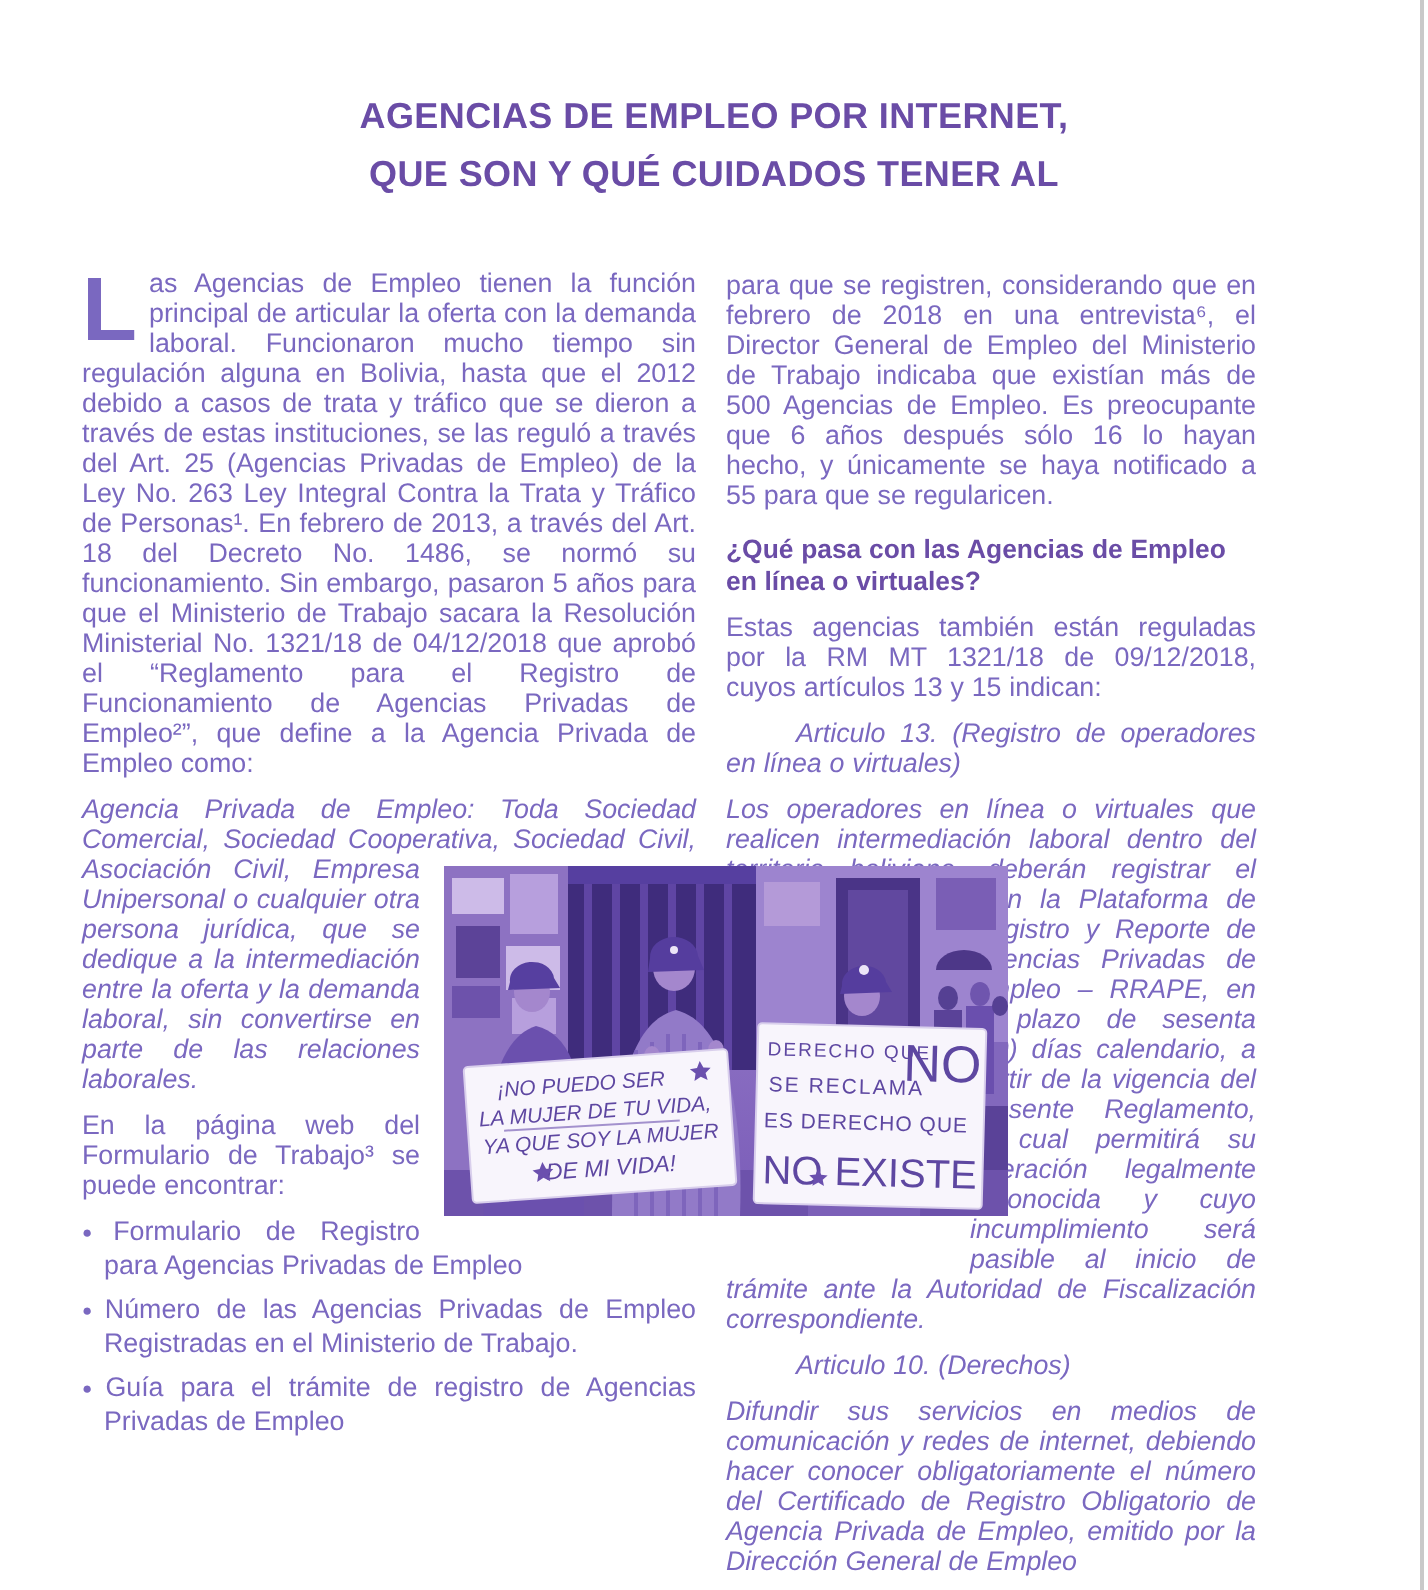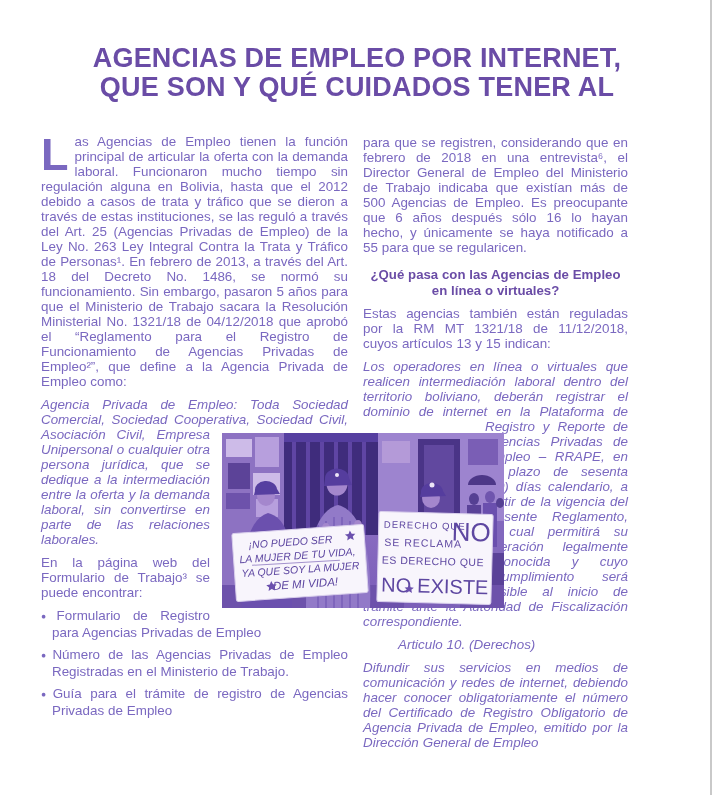--- a/index.html
+++ b/index.html
@@ -10,21 +10,21 @@
   *{box-sizing:border-box;}
   html,body{margin:0;padding:0;}
   body{
     width:714px;height:795px;background:#ffffff;
     font-family:"Liberation Sans", sans-serif;
   }
   .page{position:relative;width:714px;height:795px;background:#ffffff;overflow:hidden;}
   .right-edge{position:absolute;top:0;right:2px;width:2px;height:795px;background:var(--edge);}
 
   .title{position:absolute;top:44px;left:0;width:682px;margin:0;text-align:center;
-    font-size:27px;line-height:28.5px;font-weight:bold;color:var(--accent);letter-spacing:0.2px;padding-left:32px;}
+    font-size:18px;line-height:28.5px;font-weight:bold;color:var(--accent);letter-spacing:0.2px;padding-left:32px;}
   .title span{display:block;}
 
   .col{position:absolute;font-size:13.4px;line-height:15px;color:var(--body);
     text-align:justify;word-spacing:0.2px;}
   .col-left{left:41px;top:134px;width:307px;}
   .col-right{left:363px;top:135px;width:265px;}
 
   p.body-p{margin:0 0 8px 0;}
 
   .dropcap{float:left;font-weight:bold;font-size:45px;line-height:35px;
@@ -33,21 +33,21 @@
   .quote{font-style:italic;}
   .quote-left{margin-left:7px;}
   .spacer-l{float:right;width:138px;height:183px;}
   .spacer-r{float:left;width:122px;height:171px;}
 
   .bullets{list-style:none;margin:0 0 8px 0;padding:0;}
   .bullets li{padding-left:11px;text-indent:-11px;margin:0 0 7px 0;text-align:justify;}
   .bullets li::before{content:"\25CF";font-size:8.5px;position:relative;top:-1.5px;margin-right:2px;}
 
   .subhead{margin:12px 0 8px 0;font-size:13.2px;line-height:15.5px;font-weight:bold;
-    color:var(--accent);text-align:center;}
+    color:var(--accent);text-align:left;}
   .art-title{text-indent:35px;font-style:italic;}
   .quote-right{margin-left:35px;}
 
   .photo{position:absolute;left:222px;top:433px;width:282px;height:175px;display:block;}
   .photo text{font-family:"Liberation Sans", sans-serif;fill:#5e47a1;}
 </style>
 </head>
 <body>
 
 <div class="page">
@@ -70,21 +70,22 @@
     <ul class="bullets">
       <li>Formulario de Registro para Agencias Privadas de Empleo</li>
       <li>Número de las Agencias Privadas de Empleo Registradas en el Ministerio de Trabajo.</li>
       <li>Guía para el trámite de registro de Agencias Privadas de Empleo</li>
     </ul>
   </div>
 
   <div class="col col-right">
     <p class="body-p">para que se registren, considerando que en febrero de 2018 en una entrevista⁶, el Director General de Empleo del Ministerio de Trabajo indicaba que existían más de 500 Agencias de Empleo. Es preocupante que 6 años después sólo 16 lo hayan hecho, y únicamente se haya notificado a 55 para que se regularicen.</p>
     <h3 class="subhead">¿Qué pasa con las Agencias de Empleo en línea o virtuales?</h3>
-    <p class="body-p">Estas agencias también están reguladas por la RM MT 1321/18 de 11/12/2018, cuyos artículos 13 y 15 indican:</p>
+    <p class="body-p">Estas agencias también están reguladas por la RM MT 1321/18 de 09/12/2018, cuyos artículos 13 y 15 indican:</p>
+    <p class="body-p art-title">Articulo 13. (Registro de operadores en línea o virtuales)</p>
     <p class="body-p quote quote-right">
       <span>Los operadores en línea o virtuales que realicen intermediación laboral dentro del territorio boliviano, deberán registrar el dominio de internet en la Plataforma </span><span class="spacer-r"></span><span>de Registro y Reporte de Agencias Privadas de Empleo – RRAPE, en el plazo de sesenta (60) días calendario, a partir de la vigencia del presente Reglamento, lo cual permitirá su operación legalmente reconocida y cuyo incumplimiento será pasible al inicio de trámite ante la Autoridad de Fiscalización correspondiente.</span>
     </p>
     <p class="body-p art-title">Articulo 10. (Derechos)</p>
     <p class="body-p quote quote-right">Difundir sus servicios en medios de comunicación y redes de internet, debiendo hacer conocer obligatoriamente el número del Certificado de Registro Obligatorio de Agencia Privada de Empleo, emitido por la Dirección General de Empleo</p>
   </div>
 
   <svg class="photo" viewBox="0 0 282 175" preserveAspectRatio="none" role="img">
     <defs>
       <linearGradient id="bgGrad" x1="0" y1="0" x2="0" y2="1">

